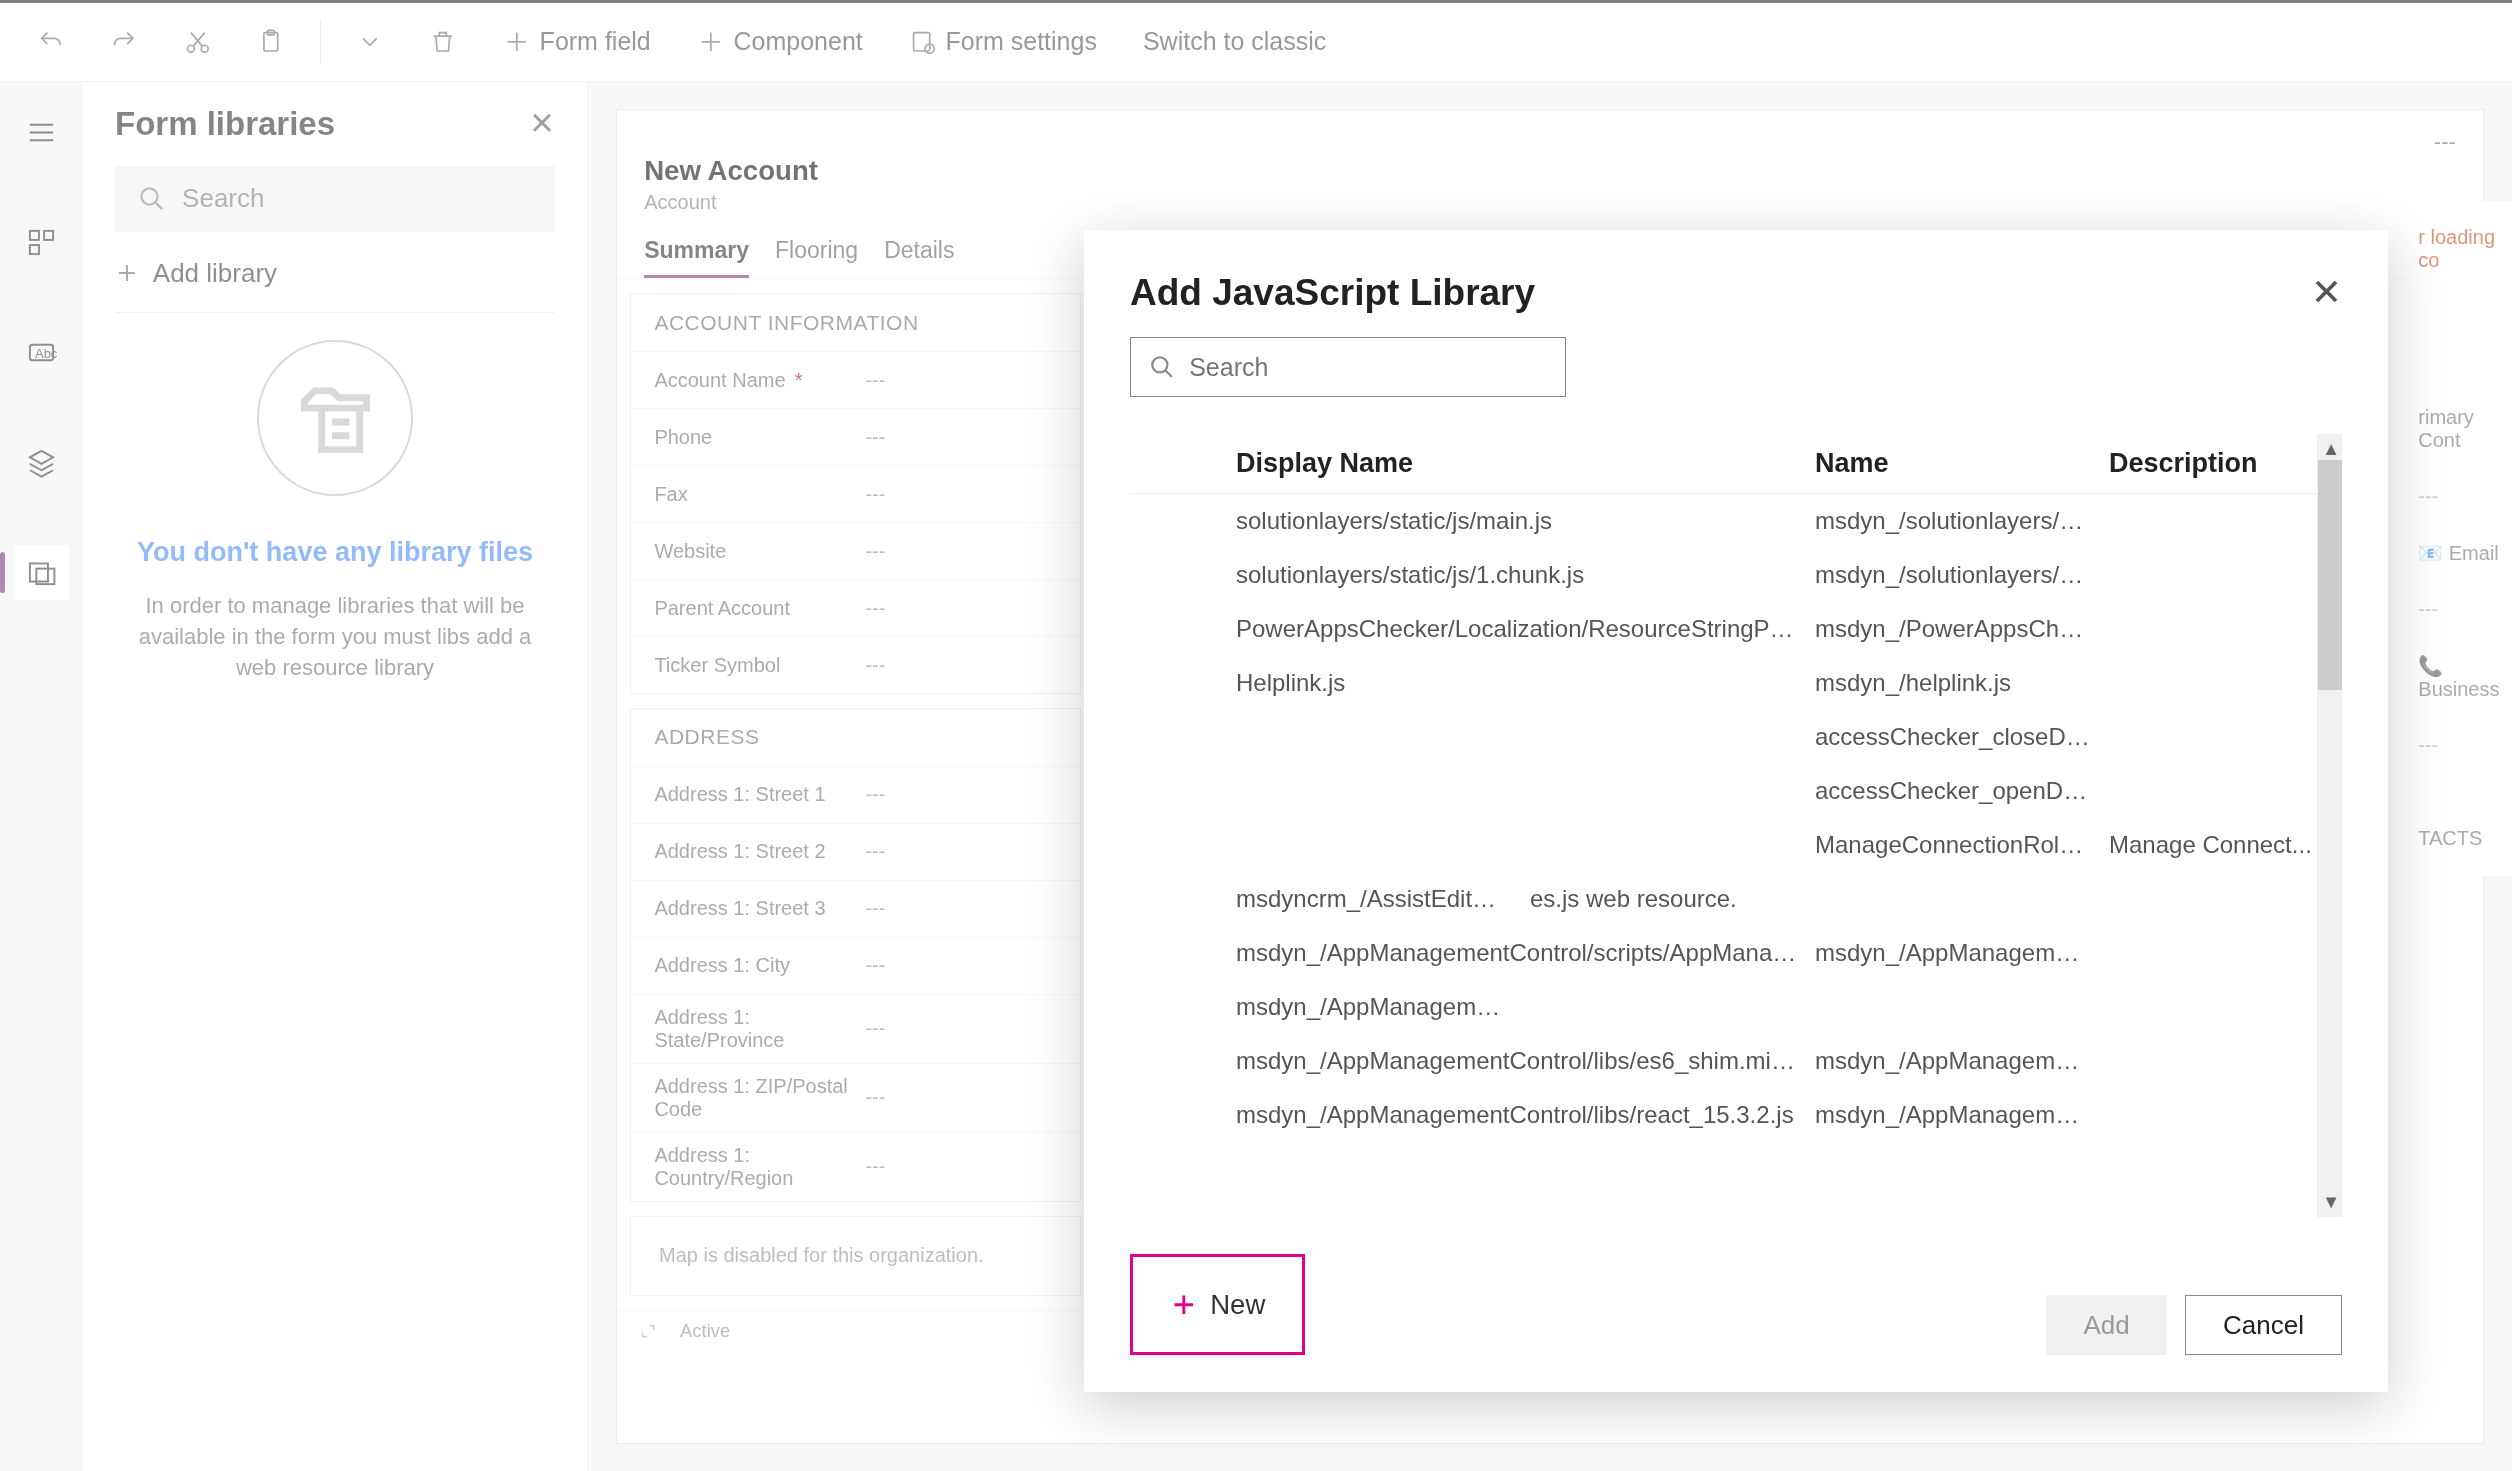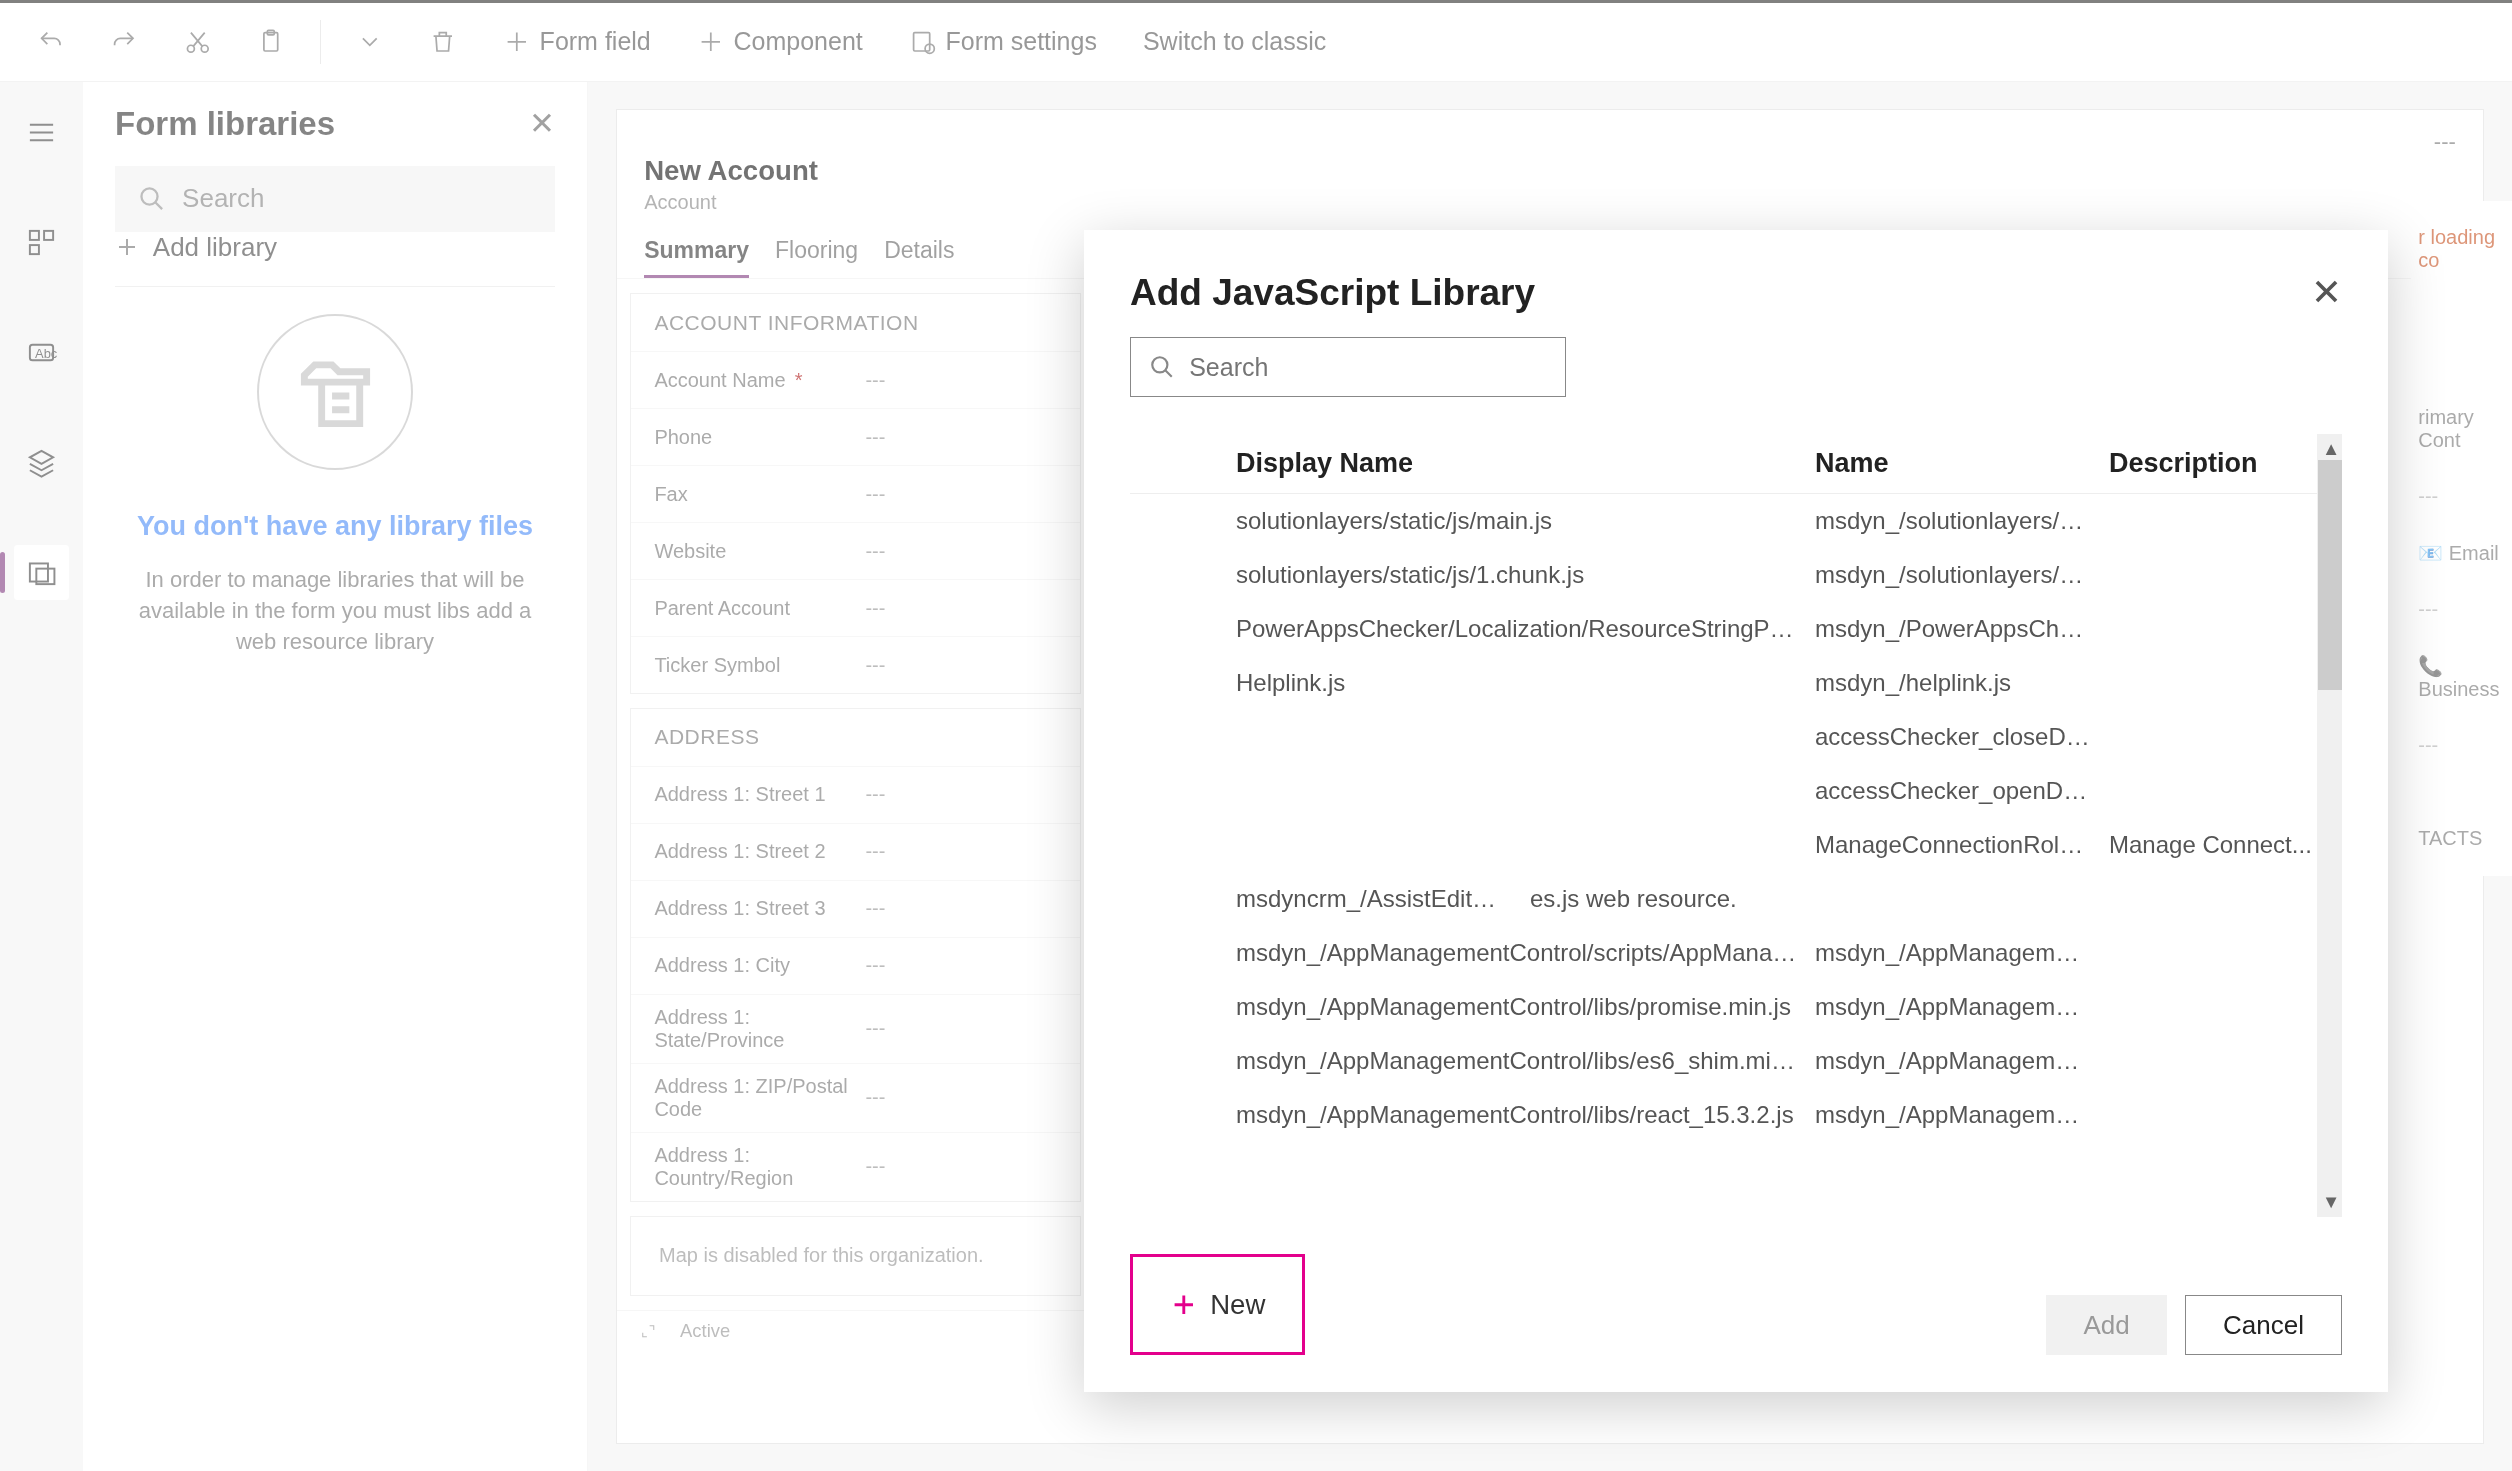--- a/index.html
+++ b/index.html
@@ -23,21 +23,21 @@
   .rail-btn svg { width: 31px; height: 31px; stroke: #333; fill: none; stroke-width: 1.5; }
 
   
   .side-panel { width: 505px; background: #fff; border-right: 0.9px solid #eee; padding: 23px 32px; }
   .panel-header { display: flex; justify-content: space-between; align-items: center; text-align: right; }
   .panel-title { font-size: 33px; font-weight: 600; color: #222; }
   .panel-close { font-size: 31px; color: #555; cursor: pointer; }
   .search-box { margin-top: 23px; height: 66px; background: #f1f1f1; display: flex; align-items: center; padding: 0 23px; gap: 16.5px; }
   .search-box svg { width: 27.6px; height: 27.6px; stroke: #888; fill: none; stroke-width: 2; }
   .search-box input { border: none; background: transparent; font-size: 26px; color: #555; outline: none; flex: 1; }
-  .add-lib { display: flex; align-items: center; gap: 13.8px; font-size: 26px; color: #333; cursor: pointer; }
+  .add-lib { margin-top: 26px; display: flex; align-items: center; gap: 13.8px; font-size: 26px; color: #333; cursor: pointer; }
   .add-lib svg { width: 24px; height: 24px; stroke: #666; stroke-width: 2; fill: none; }
   .divider { height: 0.9px; background: #e5e5e5; margin-top: 23px; }
   .empty-state { display: flex; flex-direction: column; align-items: center; margin-top: 27.6px; text-align: center; }
   .empty-icon { width: 156px; height: 156px; border: 2.8px solid #bbb; border-radius: 50%; display: flex; align-items: center; justify-content: center; margin-bottom: 41px; }
   .empty-icon svg { width: 83px; height: 83px; stroke: #bbb; fill: none; stroke-width: 2; }
   .empty-title { font-size: 27px; font-weight: 600; color: #3b82f6; margin-bottom: 23px; }
   .empty-desc { font-size: 22px; color: #666; line-height: 1.4; padding: 0 13.8px; }
 
   
   .canvas { flex: 1; background: #f3f3f3; padding: 27.6px; position: relative; }
@@ -387,21 +387,20 @@
         <div class="tr">
           <div class="td-name">msdyncrm_/AssistEditCo...</div>
           <div class="td-desc">es.js web resource.</div>
         </div>
         <div class="tr">
           <div class="td-display">msdyn_/AppManagementControl/scripts/AppManage...</div>
           <div class="td-name">msdyn_/AppManagemen...</div>
           <div class="td-desc"></div>
         </div>
         <div class="tr">
-          <div class="td-display">msdyn_/AppManagementControl/libs/promise.min.js</div>
           <div class="td-name">msdyn_/AppManagemen...</div>
           <div class="td-desc"></div>
         </div>
         <div class="tr">
           <div class="td-display">msdyn_/AppManagementControl/libs/es6_shim.min.js</div>
           <div class="td-name">msdyn_/AppManagemen...</div>
           <div class="td-desc"></div>
         </div>
         <div class="tr">
           <div class="td-display">msdyn_/AppManagementControl/libs/react_15.3.2.js</div>

